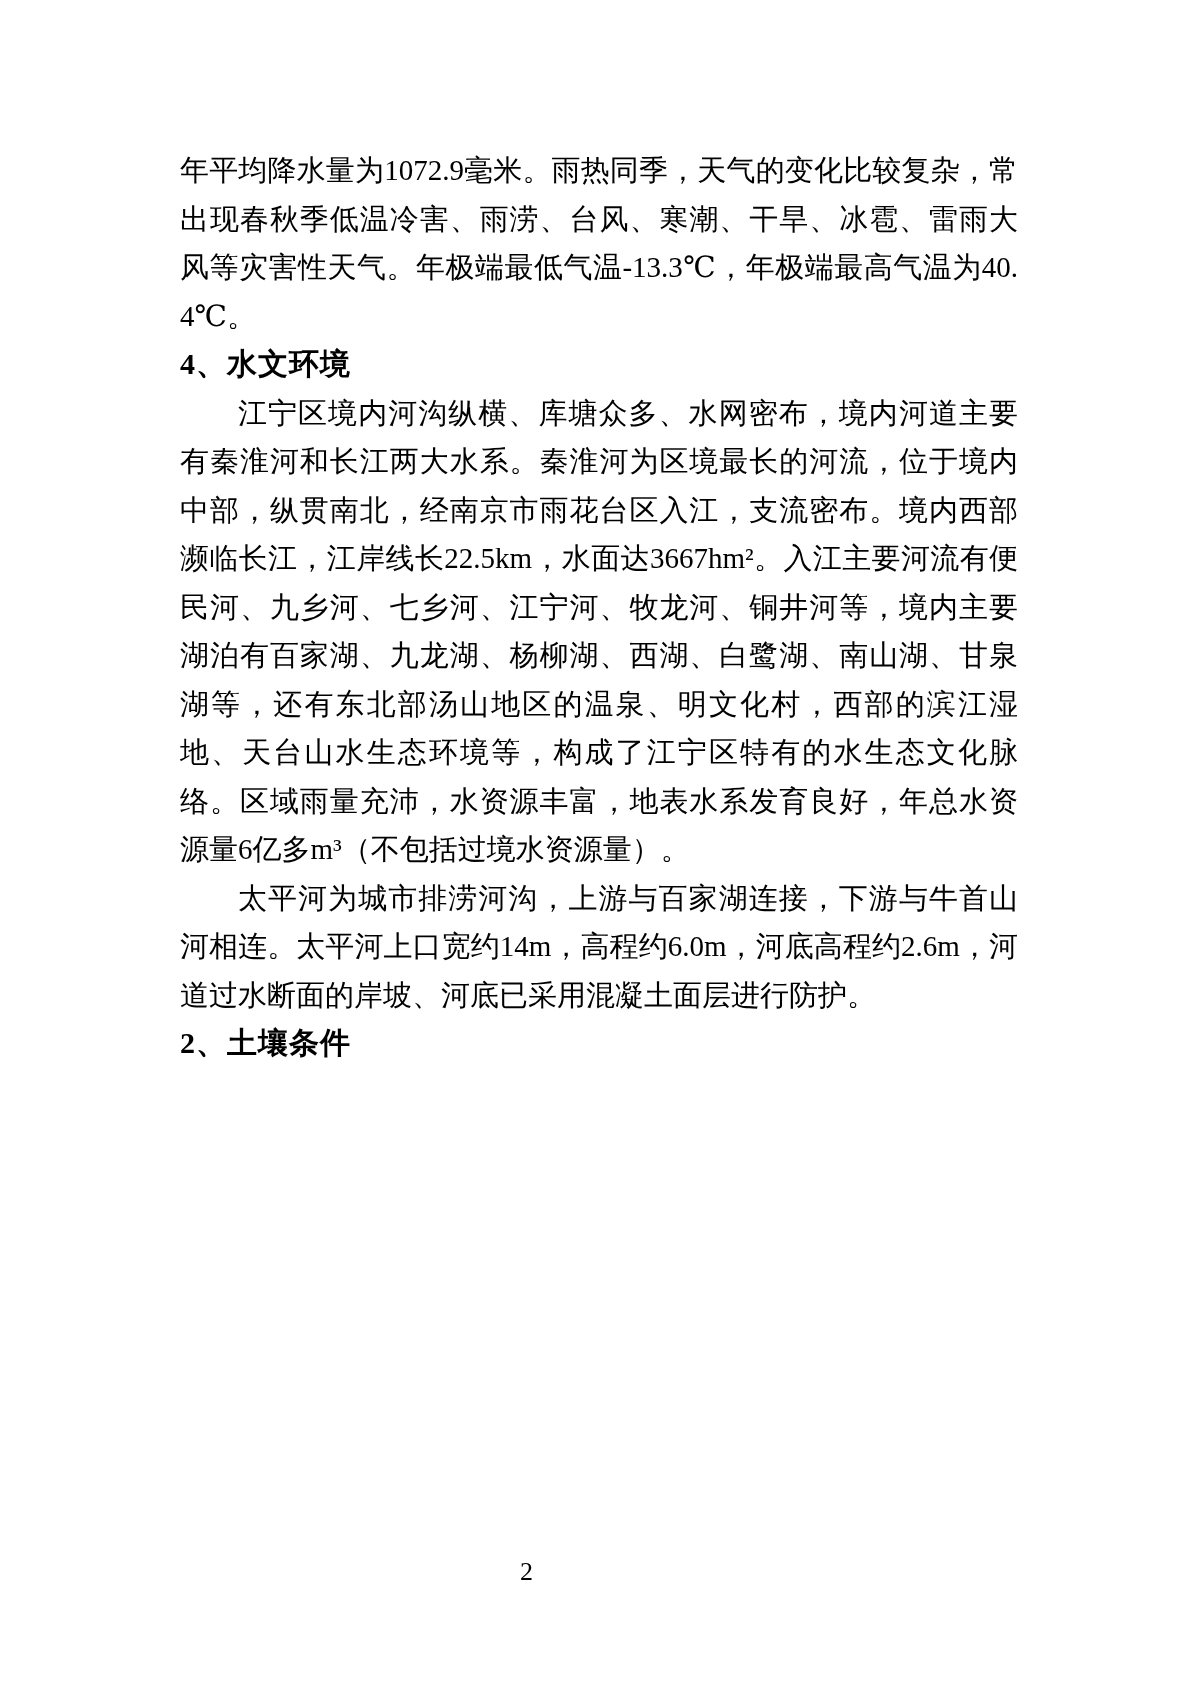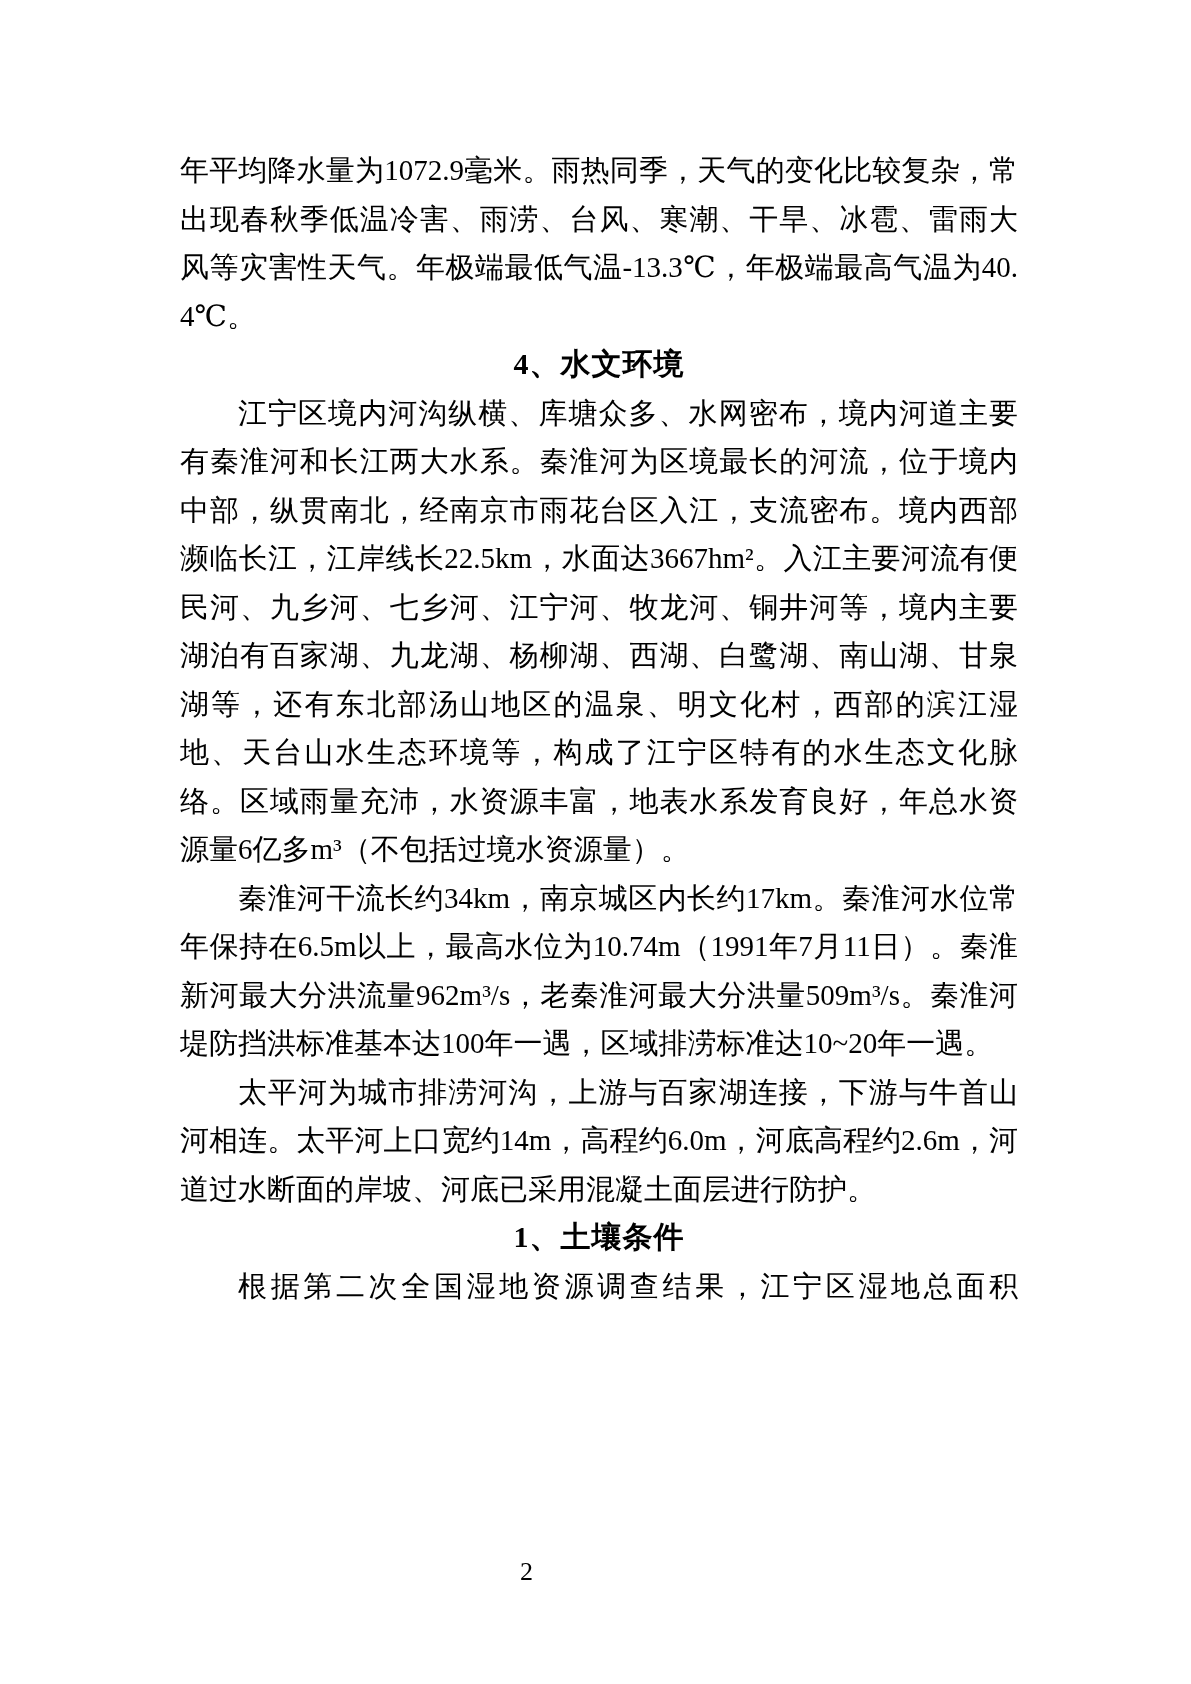--- a/index.html
+++ b/index.html
@@ -41,40 +41,38 @@
     font-family: Liberation Serif, serif;
   }
   p.body.stretch-last {
     text-align-last: justify;
   }
   h2.heading {
     margin: 0;
     font-size: 30px;
     line-height: 48.5px;
     font-weight: 700;
-    text-align: center;
+    text-align: left;
     letter-spacing: 1px;
   }
   .page-number {
     position: absolute;
     top: 1558px;
     left: 0;
     width: 100%;
     text-align: center;
     font-size: 26px;
     line-height: 28px;
   }
 </style>
 </head>
 <body>
 
 <div class="page">
   <div class="content" id="content">
       <p class="body">年平均降水量为1072.9毫米。雨热同季，天气的变化比较复杂，常出现春秋季低温冷害、雨涝、台风、寒潮、干旱、冰雹、雷雨大风等灾害性天气。年极端最低气温-13.3℃，年极端最高气温为40.4℃。</p>
       <h2 class="heading">4、水文环境</h2>
       <p class="body indent">江宁区境内河沟纵横、库塘众多、水网密布，境内河道主要有秦淮河和长江两大水系。秦淮河为区境最长的河流，位于境内中部，纵贯南北，经南京市雨花台区入江，支流密布。境内西部濒临长江，江岸线长22.5km，水面达3667hm²。入江主要河流有便民河、九乡河、七乡河、江宁河、牧龙河、铜井河等，境内主要湖泊有百家湖、九龙湖、杨柳湖、西湖、白鹭湖、南山湖、甘泉湖等，还有东北部汤山地区的温泉、明文化村，西部的滨江湿地、天台山水生态环境等，构成了江宁区特有的水生态文化脉络。区域雨量充沛，水资源丰富，地表水系发育良好，年总水资源量6亿多m³（不包括过境水资源量）。</p>
-      <p class="body indent">秦淮河干流长约34km，南京城区内长约17km。秦淮河水位常年保持在6.5m以上，最高水位为10.74m（1991年7月11日）。秦淮新河最大分洪流量962m³/s，老秦淮河最大分洪量509m³/s。秦淮河堤防挡洪标准基本达100年一遇，区域排涝标准达10~20年一遇。</p>
       <p class="body indent">太平河为城市排涝河沟，上游与百家湖连接，下游与牛首山河相连。太平河上口宽约14m，高程约6.0m，河底高程约2.6m，河道过水断面的岸坡、河底已采用混凝土面层进行防护。</p>
-      <h2 class="heading">1、土壤条件</h2>
-      <p class="body indent stretch-last">根据第二次全国湿地资源调查结果，江宁区湿地总面积</p>
+      <h2 class="heading">2、土壤条件</h2>
     </div>
   <div class="page-number">2</div>
 </div>
 
 </body></html>

